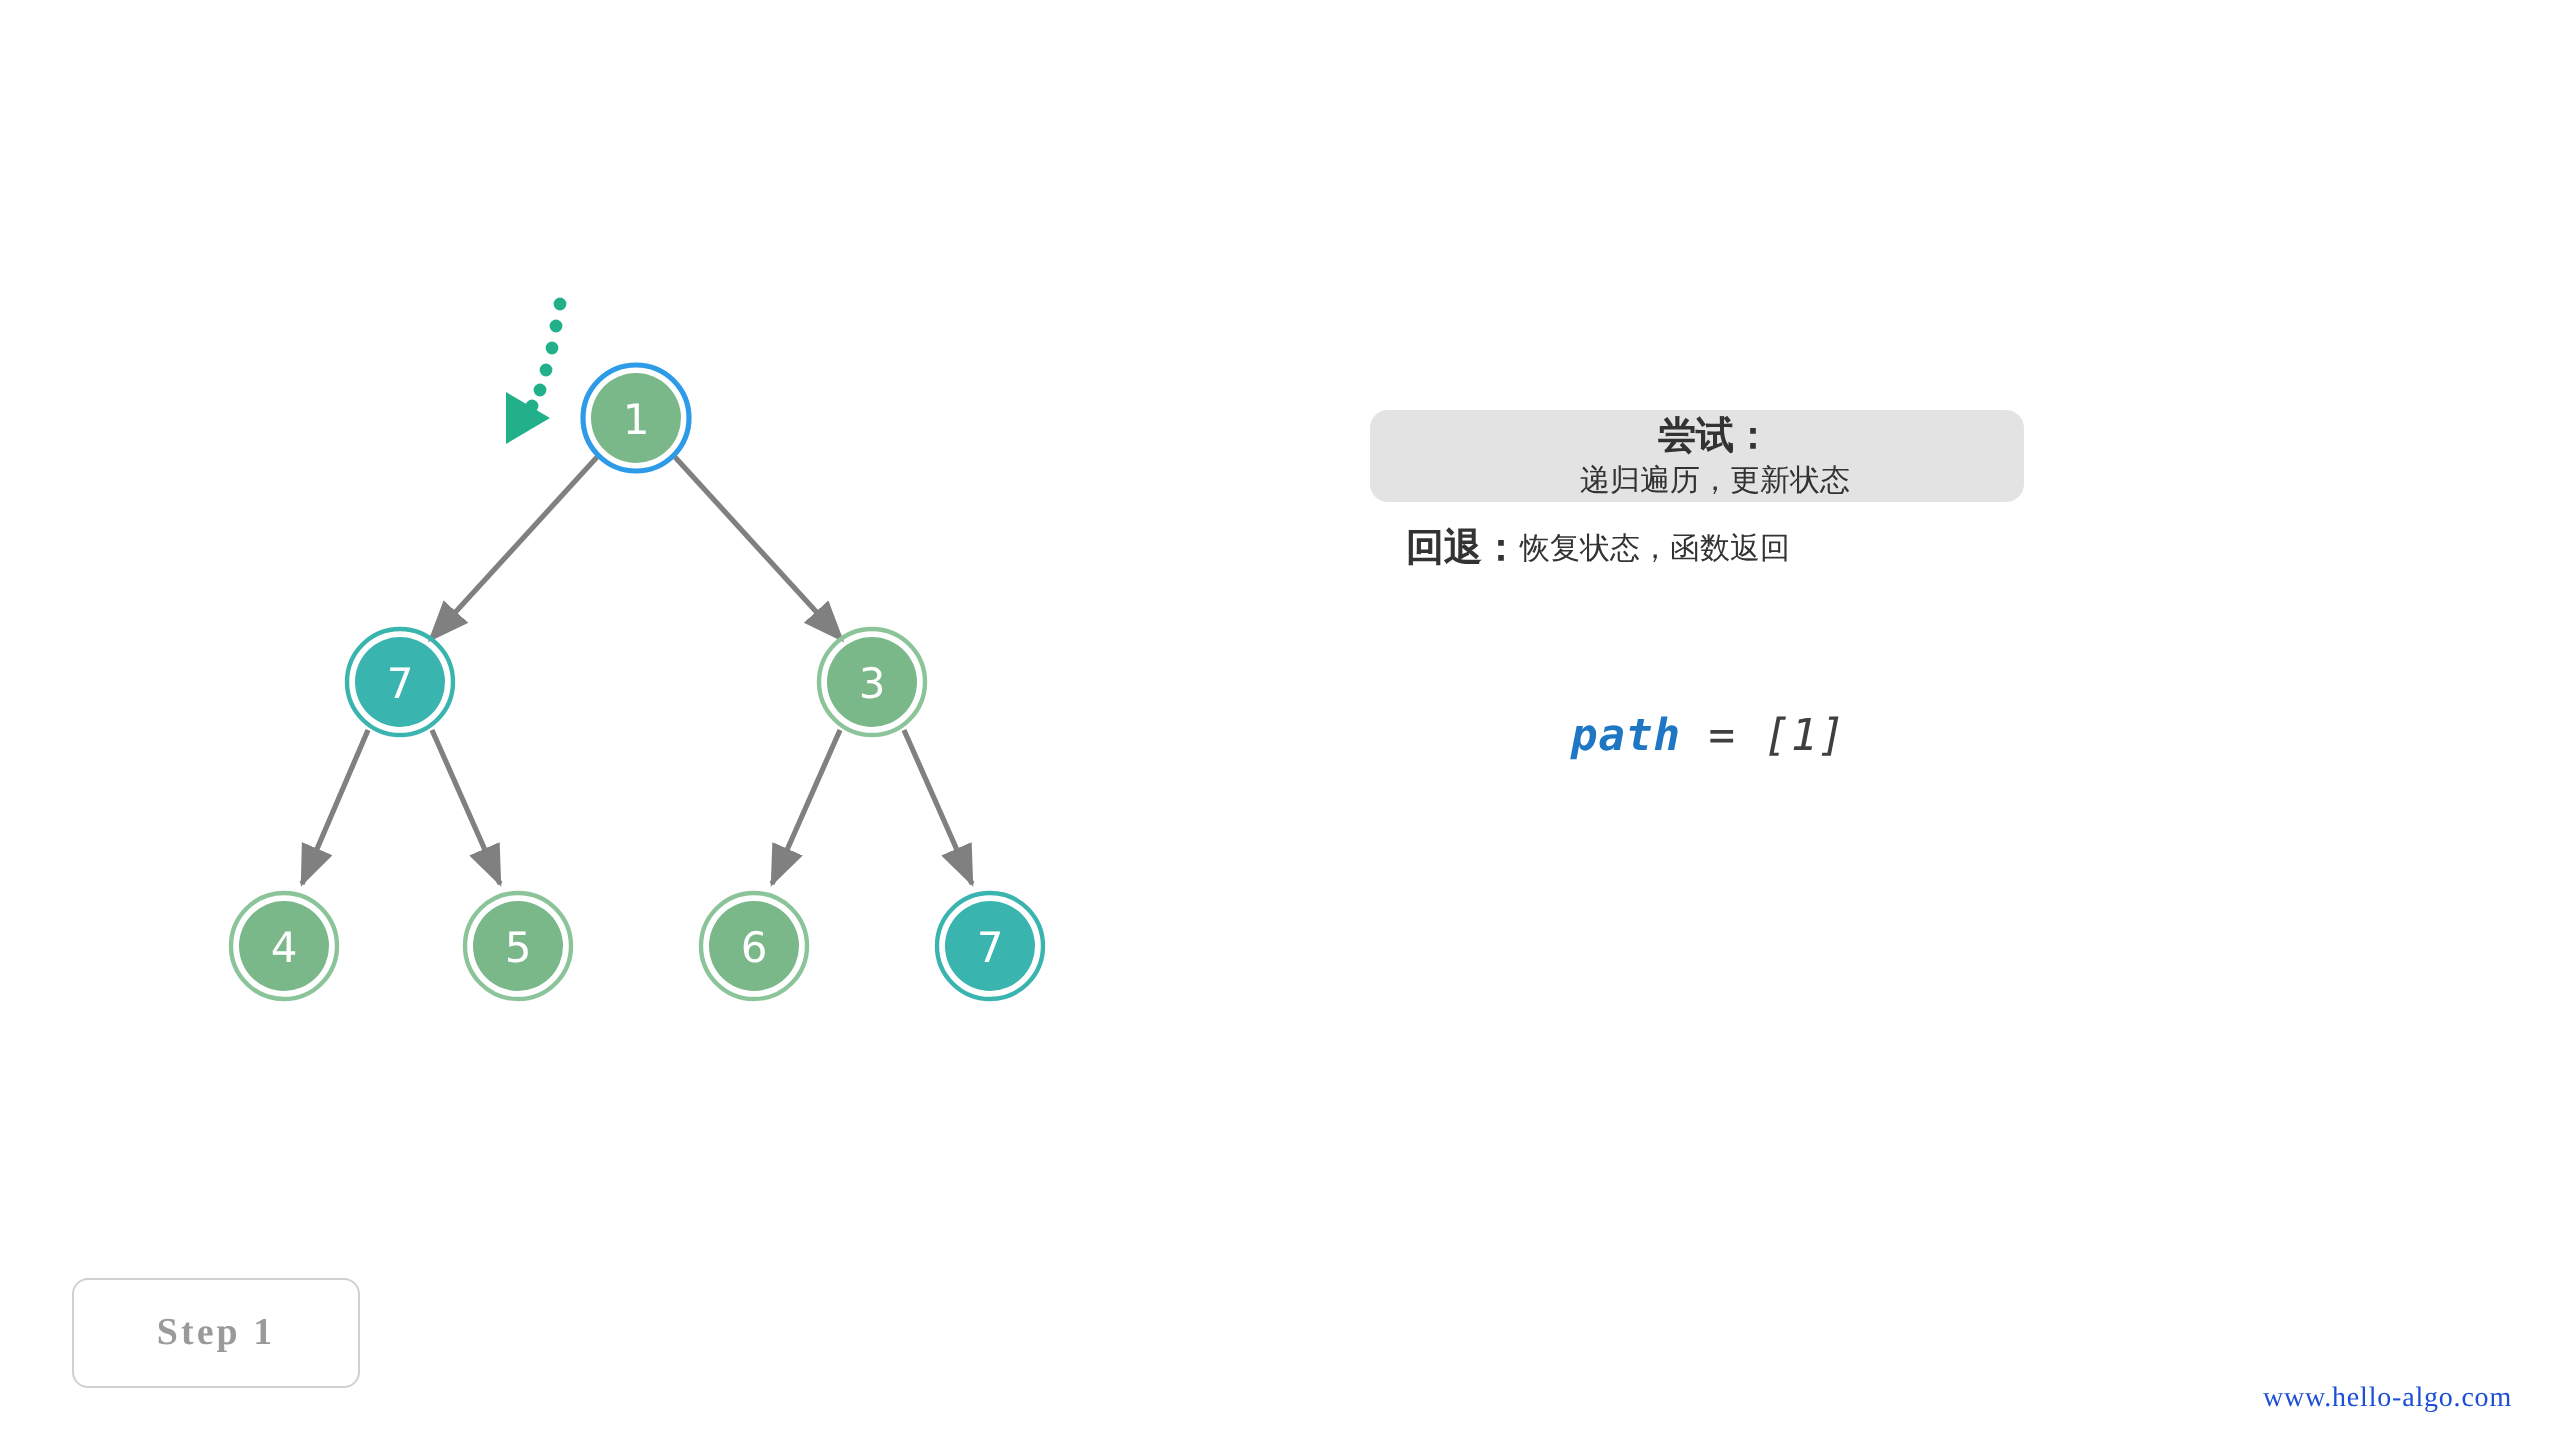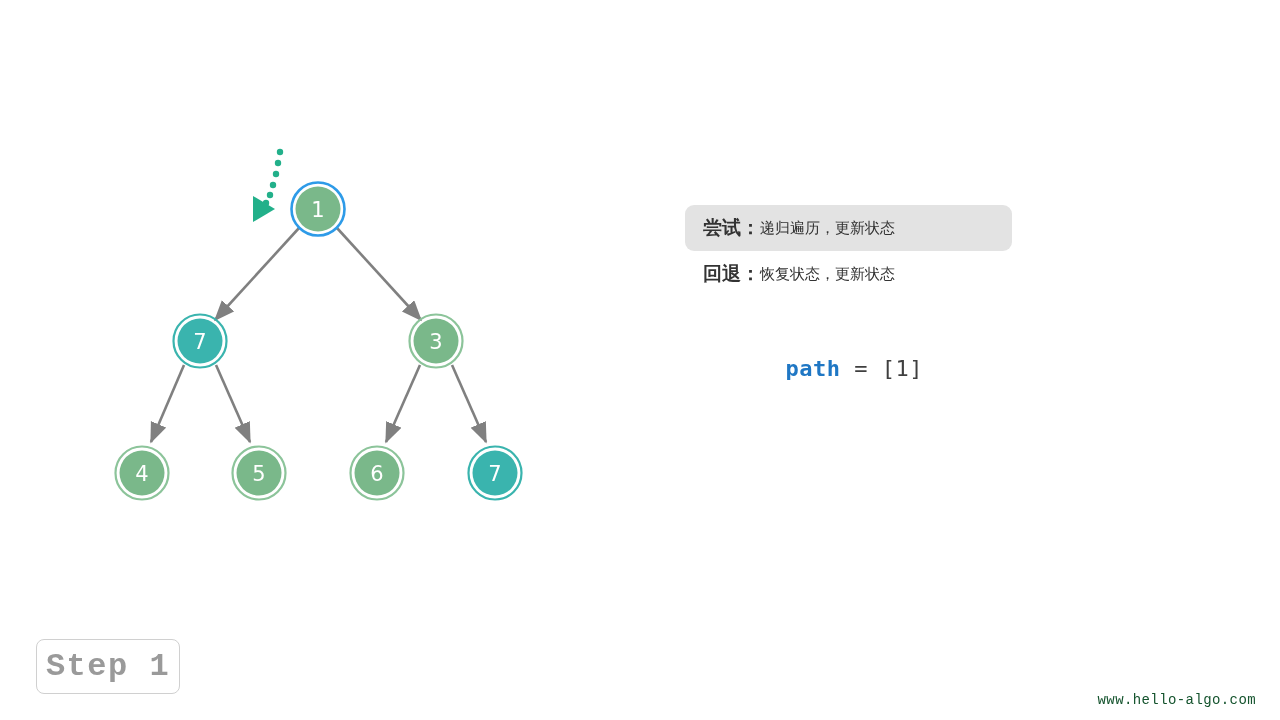--- a/index.html
+++ b/index.html
@@ -44,20 +44,21 @@
     height: 46px;
     display: flex;
     align-items: center;
     padding-left: 18px;
     box-sizing: border-box;
   }
   .anno-row.highlight {
     background: #e3e3e3;
     border-radius: 9px;
     width: 327px;
+    flex-direction: column;
   }
   .anno-key {
     font-family: "DejaVu Sans", sans-serif;
     font-size: 19px;
     font-weight: bold;
     color: #333333;
     white-space: pre;
   }
   .anno-val {
     font-family: "DejaVu Sans", sans-serif;
@@ -73,53 +74,53 @@
     font-size: 22px;
     white-space: pre;
     letter-spacing: 0.5px;
   }
   .code-line .var {
     font-weight: bold;
   }
   .code-line .rest {
     color: #3f3f3f;
   }
-  #code-path { top: 126px; }
+  #code-path { top: 126px; font-style: italic; }
   #code-res  { top: 244px; }
 
   
   .step-badge {
     position: absolute;
     left: 36px;
     top: 639px;
     width: 144px;
     height: 55px;
     border: 1.5px solid #d0d0d0;
     border-radius: 8px;
     display: flex;
     align-items: center;
     justify-content: center;
     box-sizing: border-box;
   }
   .step-badge span {
-    font-family: Liberation Mono, monospace;
-    font-size: 32px;
+    font-family: Liberation Serif, serif;
+    font-size: 19px;
     font-weight: bold;
     color: #9a9a9a;
     letter-spacing: 1.5px;
   }
 
   
   .watermark {
     position: absolute;
     right: 24px;
     bottom: 12px;
-    font-family: Liberation Mono, monospace;
+    font-family: Liberation Serif, serif;
     font-size: 14px;
-    color: #14532d;
+    color: #1d4ed8;
     letter-spacing: 0.4px;
   }
 </style>
 </head>
 <body>
 
 <div id="stage">
 
   <svg class="tree-svg" viewBox="0 0 1280 720">
     <defs>
@@ -195,21 +196,21 @@
 
   <div class="panel">
 
     <div class="anno-row highlight">
       <span class="anno-key">尝试：</span>
       <span class="anno-val">递归遍历，更新状态</span>
     </div>
 
     <div class="anno-row">
       <span class="anno-key">回退：</span>
-      <span class="anno-val">恢复状态，更新状态</span>
+      <span class="anno-val">恢复状态，函数返回</span>
     </div>
 
     <div class="code-line" id="code-path">
       <span class="var" style="color:#1f77c4">path</span><span class="rest"> = [1]</span>
     </div>
 
   </div>
 
   <div class="step-badge">
     <span>Step 1</span>

